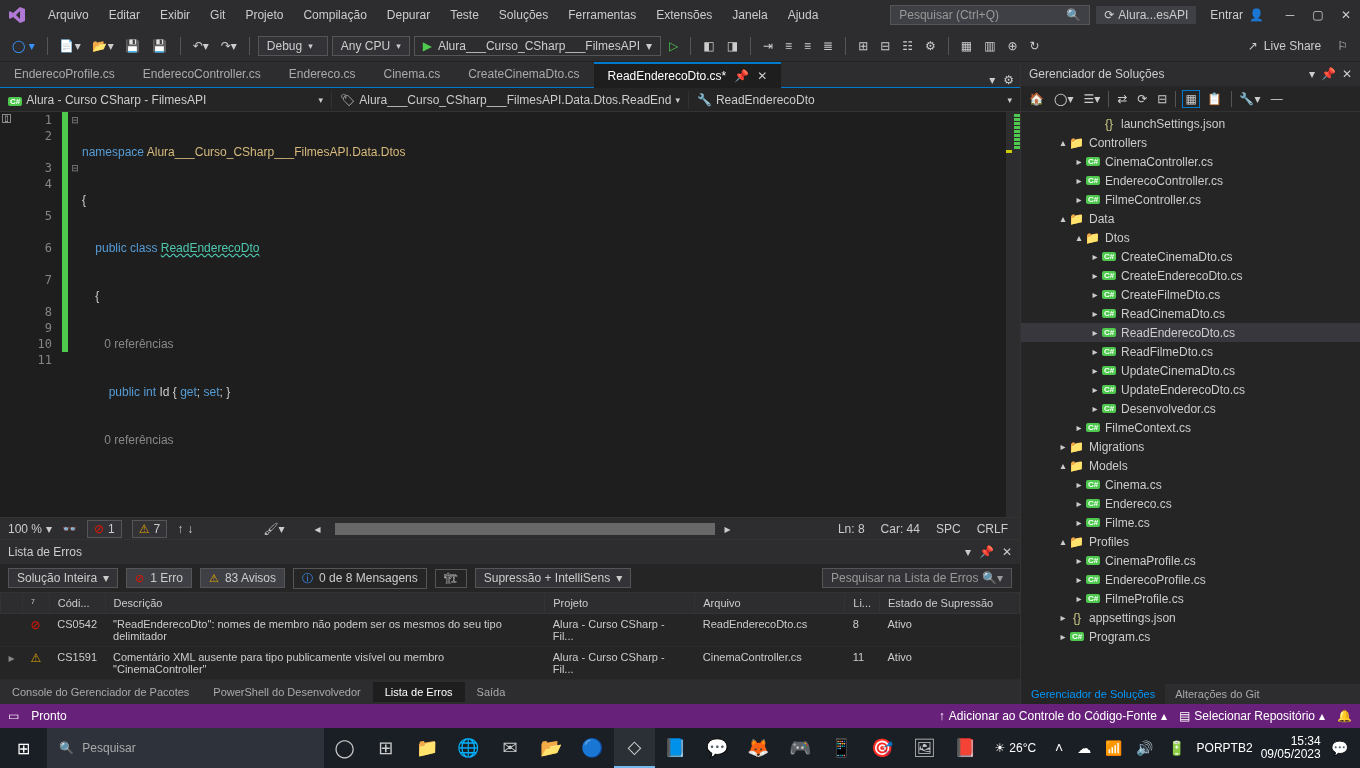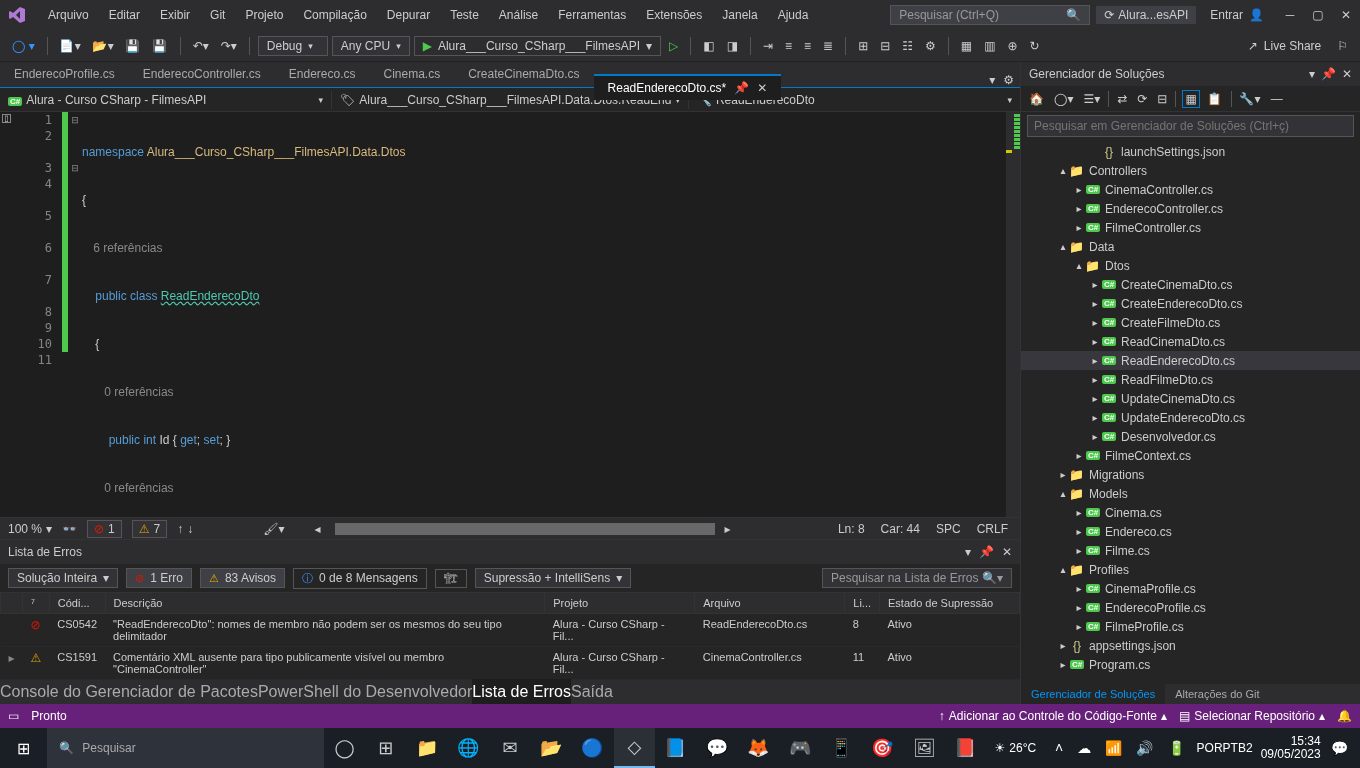--- a/index.html
+++ b/index.html
@@ -23,21 +23,21 @@
 .toolbar .sep { width: 1px; height: 18px; background: #555; margin: 0 4px; }
 .toolbar .combo { background: #333337; border: 1px solid #555; padding: 2px 8px; display: flex; align-items: center; gap: 6px; min-width: 70px; }
 .toolbar .combo .caret { font-size: 9px; }
 .toolbar .play-btn { border: 1px solid #555; padding: 2px 8px; display: flex; align-items: center; gap: 6px; }
 .toolbar .play-btn .play { color: #4ec94e; }
 .toolbar .live-share { margin-left: auto; display: flex; align-items: center; gap: 6px; padding: 2px 8px; }
 
 
 .doc-tabs { height: 26px; background: #2d2d30; display: flex; align-items: flex-end; border-bottom: 1px solid #007acc; }
 .doc-tab { padding: 5px 14px; color: #aaa; cursor: pointer; display: flex; align-items: center; gap: 8px; font-size: 11px; }
-.doc-tab.active { background: #1e1e1e; color: #fff; border-top: 2px solid #007acc; position: relative; top: 13px; }
+.doc-tab.active { background: #1e1e1e; color: #fff; border-top: 2px solid #007acc; position: relative; top: 1px; }
 .doc-tab .close { color: #888; }
 .doc-tab.active .close { color: #ccc; }
 .doc-tab .pin { color: #ccc; }
 .doc-tabs .tab-tools { margin-left: auto; display: flex; gap: 8px; padding: 0 6px; }
 
 
 .nav-bar { height: 24px; background: #252526; display: flex; align-items: center; border-bottom: 1px solid #333; }
 .nav-dd { flex: 1; padding: 2px 8px; display: flex; align-items: center; gap: 4px; border-right: 1px solid #333; font-size: 11px; color: #ccc; }
 .nav-dd:last-child { border-right: none; }
 .nav-dd .caret { margin-left: auto; font-size: 9px; }
@@ -95,21 +95,21 @@
 .error-panel .ep-search { margin-left: auto; background: #333337; border: 1px solid #555; padding: 2px 8px; width: 190px; display: flex; align-items: center; justify-content: space-between; color: #999; }
 .error-panel table { width: 100%; border-collapse: collapse; }
 .error-panel th { background: #2d2d30; text-align: left; padding: 4px 8px; border: 1px solid #333; font-weight: normal; color: #ccc; font-size: 11px; }
 .error-panel td { padding: 4px 8px; border-bottom: 1px solid #2a2a2a; font-size: 11px; vertical-align: top; }
 .error-panel .ic-err { color: #e51400; }
 .error-panel .ic-warn { color: #e8a800; }
 .error-panel .expand { color: #888; }
 
 
 .bottom-tabs { height: 24px; background: #2d2d30; display: flex; align-items: center; }
-.bottom-tab { padding: 4px 0; color: #aaa; cursor: pointer; font-size: 16px; }
+.bottom-tab { padding: 4px 12px; color: #aaa; cursor: pointer; font-size: 11px; }
 .bottom-tab.active { background: #1e1e1e; color: #fff; }
 
 
 .solution-explorer { width: 340px; background: #252526; border-left: 1px solid #333; display: flex; flex-direction: column; }
 .se-title { height: 24px; background: #2d2d30; display: flex; align-items: center; padding: 0 8px; }
 .se-title .tools { margin-left: auto; display: flex; gap: 6px; }
 .se-toolbar { height: 26px; display: flex; align-items: center; padding: 0 6px; gap: 6px; border-bottom: 1px solid #333; }
 .se-toolbar .tbtn { color: #ccc; padding: 2px; }
 .se-toolbar .sep2 { width: 1px; height: 16px; background: #555; }
 .se-toolbar .selected-box { border: 1px solid #007acc; padding: 1px 2px; }
@@ -157,21 +157,21 @@
   </div>
   <div id="menu-container" style="display:flex">
       <div class="menu-item">Arquivo</div>
       <div class="menu-item">Editar</div>
       <div class="menu-item">Exibir</div>
       <div class="menu-item">Git</div>
       <div class="menu-item">Projeto</div>
       <div class="menu-item">Compilação</div>
       <div class="menu-item">Depurar</div>
       <div class="menu-item">Teste</div>
-      <div class="menu-item">Análise</div>
+      <div class="menu-item">Soluções</div>
       <div class="menu-item">Ferramentas</div>
       <div class="menu-item">Extensões</div>
       <div class="menu-item">Janela</div>
       <div class="menu-item">Ajuda</div>
     </div>
   <div class="spacer"></div>
   <div class="search-box">
     <span>Pesquisar (Ctrl+Q)</span>
       <span class="mag">🔍</span>
   </div>
@@ -346,21 +346,20 @@
           <div></div>
           <div></div>
           <div></div>
           <div></div>
           <div></div>
           <div></div>
       </div>
       <div class="code-lines">
         <div class="line"><span class="kw">namespace</span> <span class="ns">Alura___Curso_CSharp___FilmesAPI.Data.Dtos</span></div>
         <div class="line"><span class="punc">{</span></div>
-        <div class="ref">    <span>6 referências</span></div>
         <div class="line">    <span class="kw">public</span> <span class="kw">class</span> <span class="cls cls-u">ReadEnderecoDto</span></div>
         <div class="line">    <span class="punc">{</span></div>
         <div class="ref">        <span>0 referências</span></div>
         <div class="line">        <span class="kw">public</span> <span class="kw">int</span> <span class="punc">Id</span> <span class="punc">{</span> <span class="kw">get</span><span class="punc">;</span> <span class="kw">set</span><span class="punc">;</span> <span class="punc">}</span></div>
         <div class="ref">        <span>0 referências</span></div>
         
         
         
         
         
@@ -515,23 +514,20 @@
       <span class="tbtn">⇄</span>
       <span class="tbtn">⟳</span>
       <span class="tbtn">⊟</span>
       <span class="sep2"></span>
       <span class="tbtn selected-box">▦</span>
       <span class="tbtn">📋</span>
       <span class="sep2"></span>
       <span class="tbtn">🔧▾</span>
       <span class="tbtn">—</span>
     </div>
-    <div class="se-search">
-      <input type="text" placeholder="Pesquisar em Gerenciador de Soluções (Ctrl+ç)" style="">
-    </div>
     <div class="se-tree" id="se-tree">
         <div class="tree-node">
           <span class="indent" style="width:64px"></span>
           <span class="twisty"></span>
           <span class="icon json-i">{}</span>
           <span>launchSettings.json</span>
         </div>
         <div class="tree-node">
           <span class="indent" style="width:32px"></span>
           <span class="twisty">▴</span>

